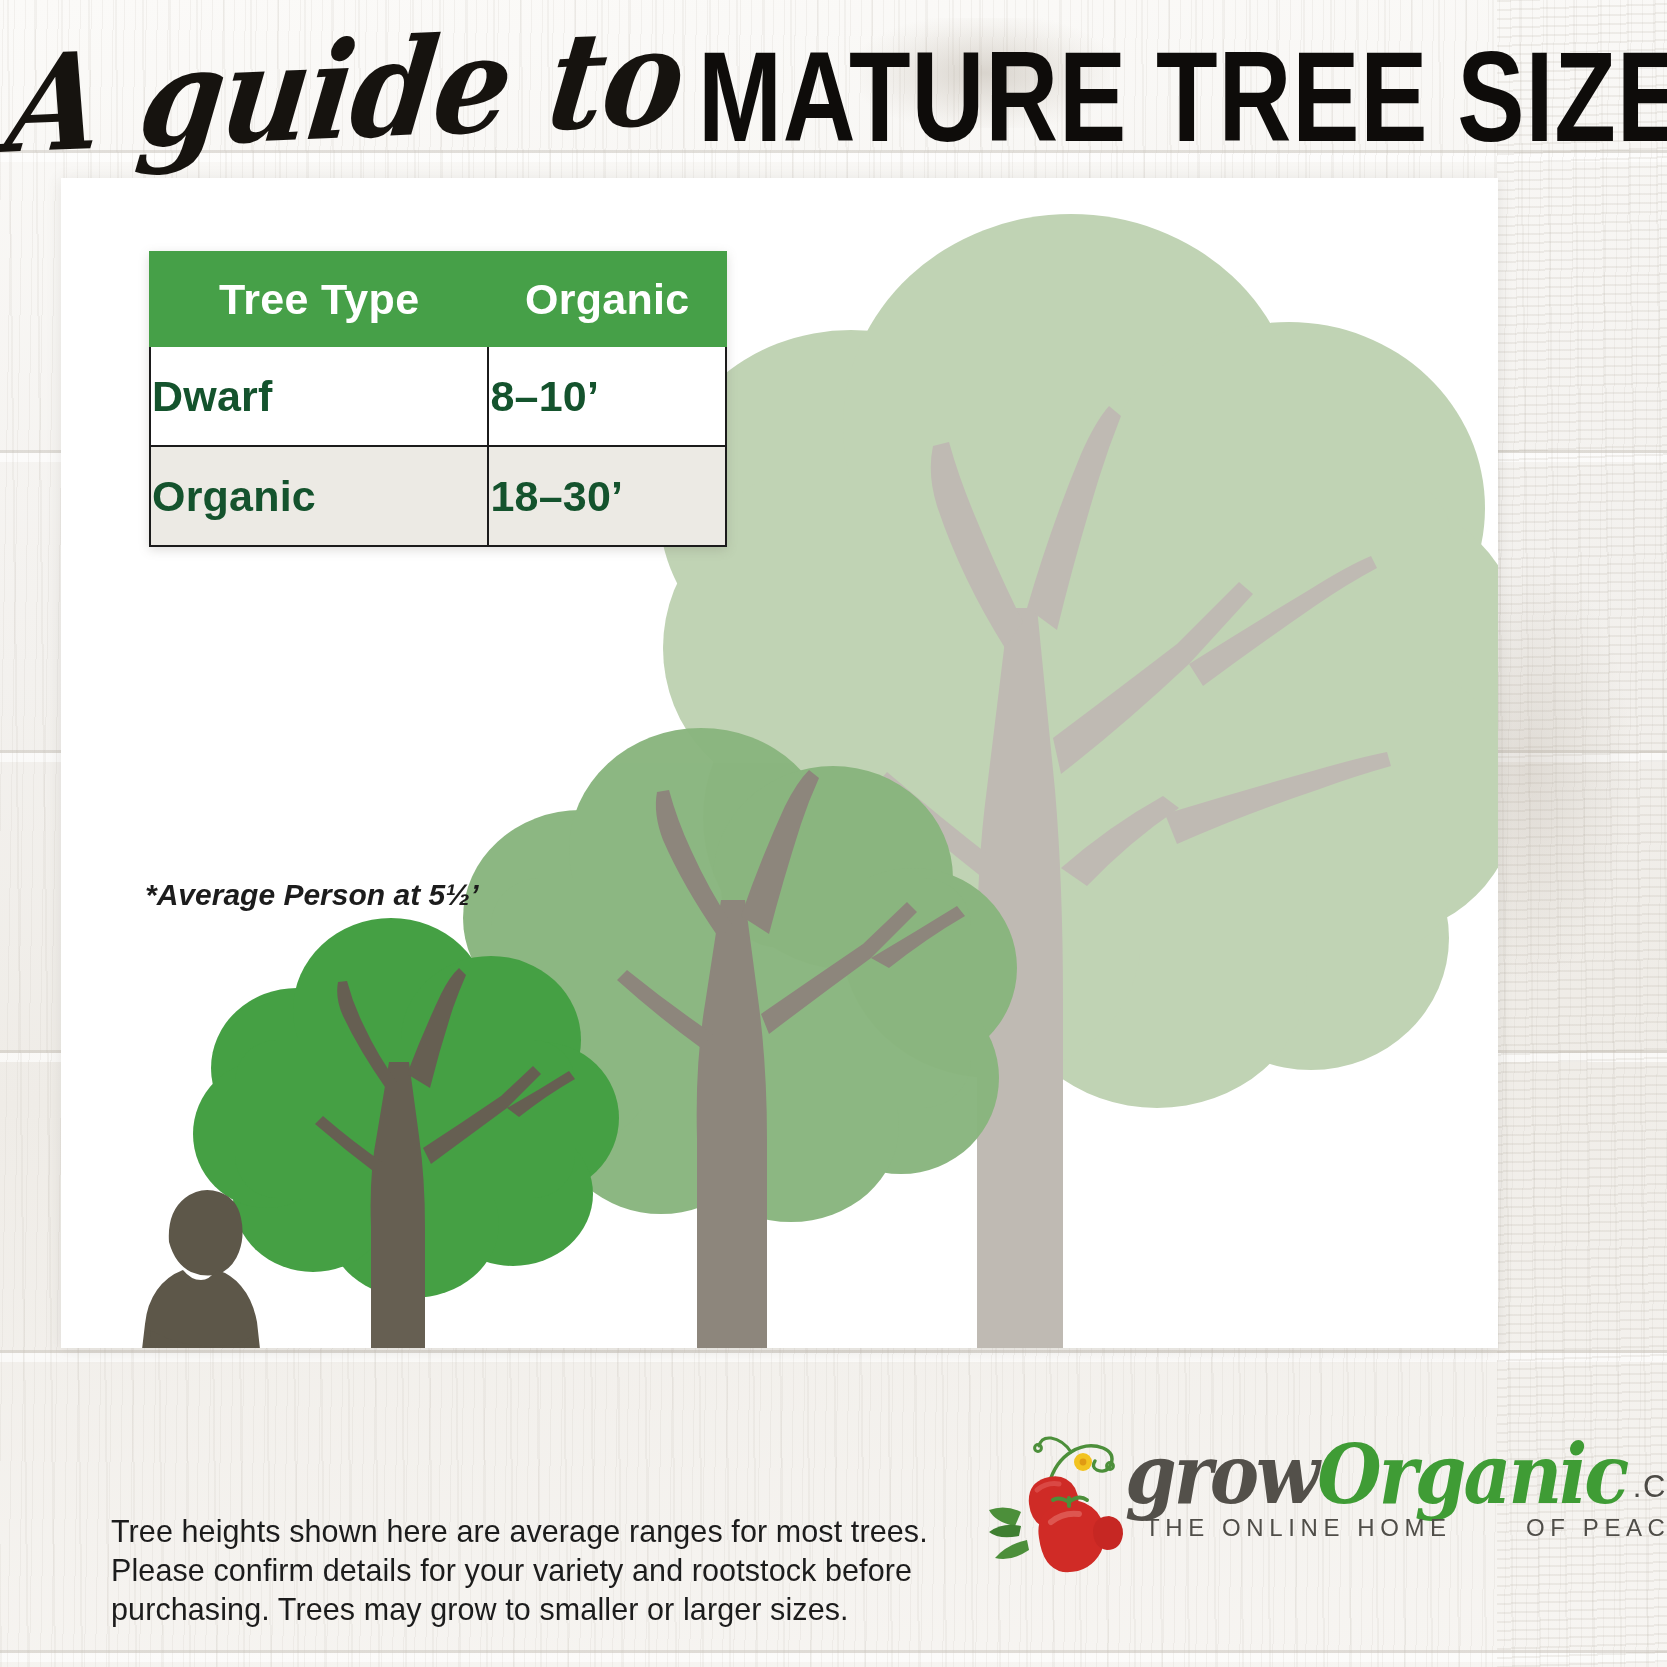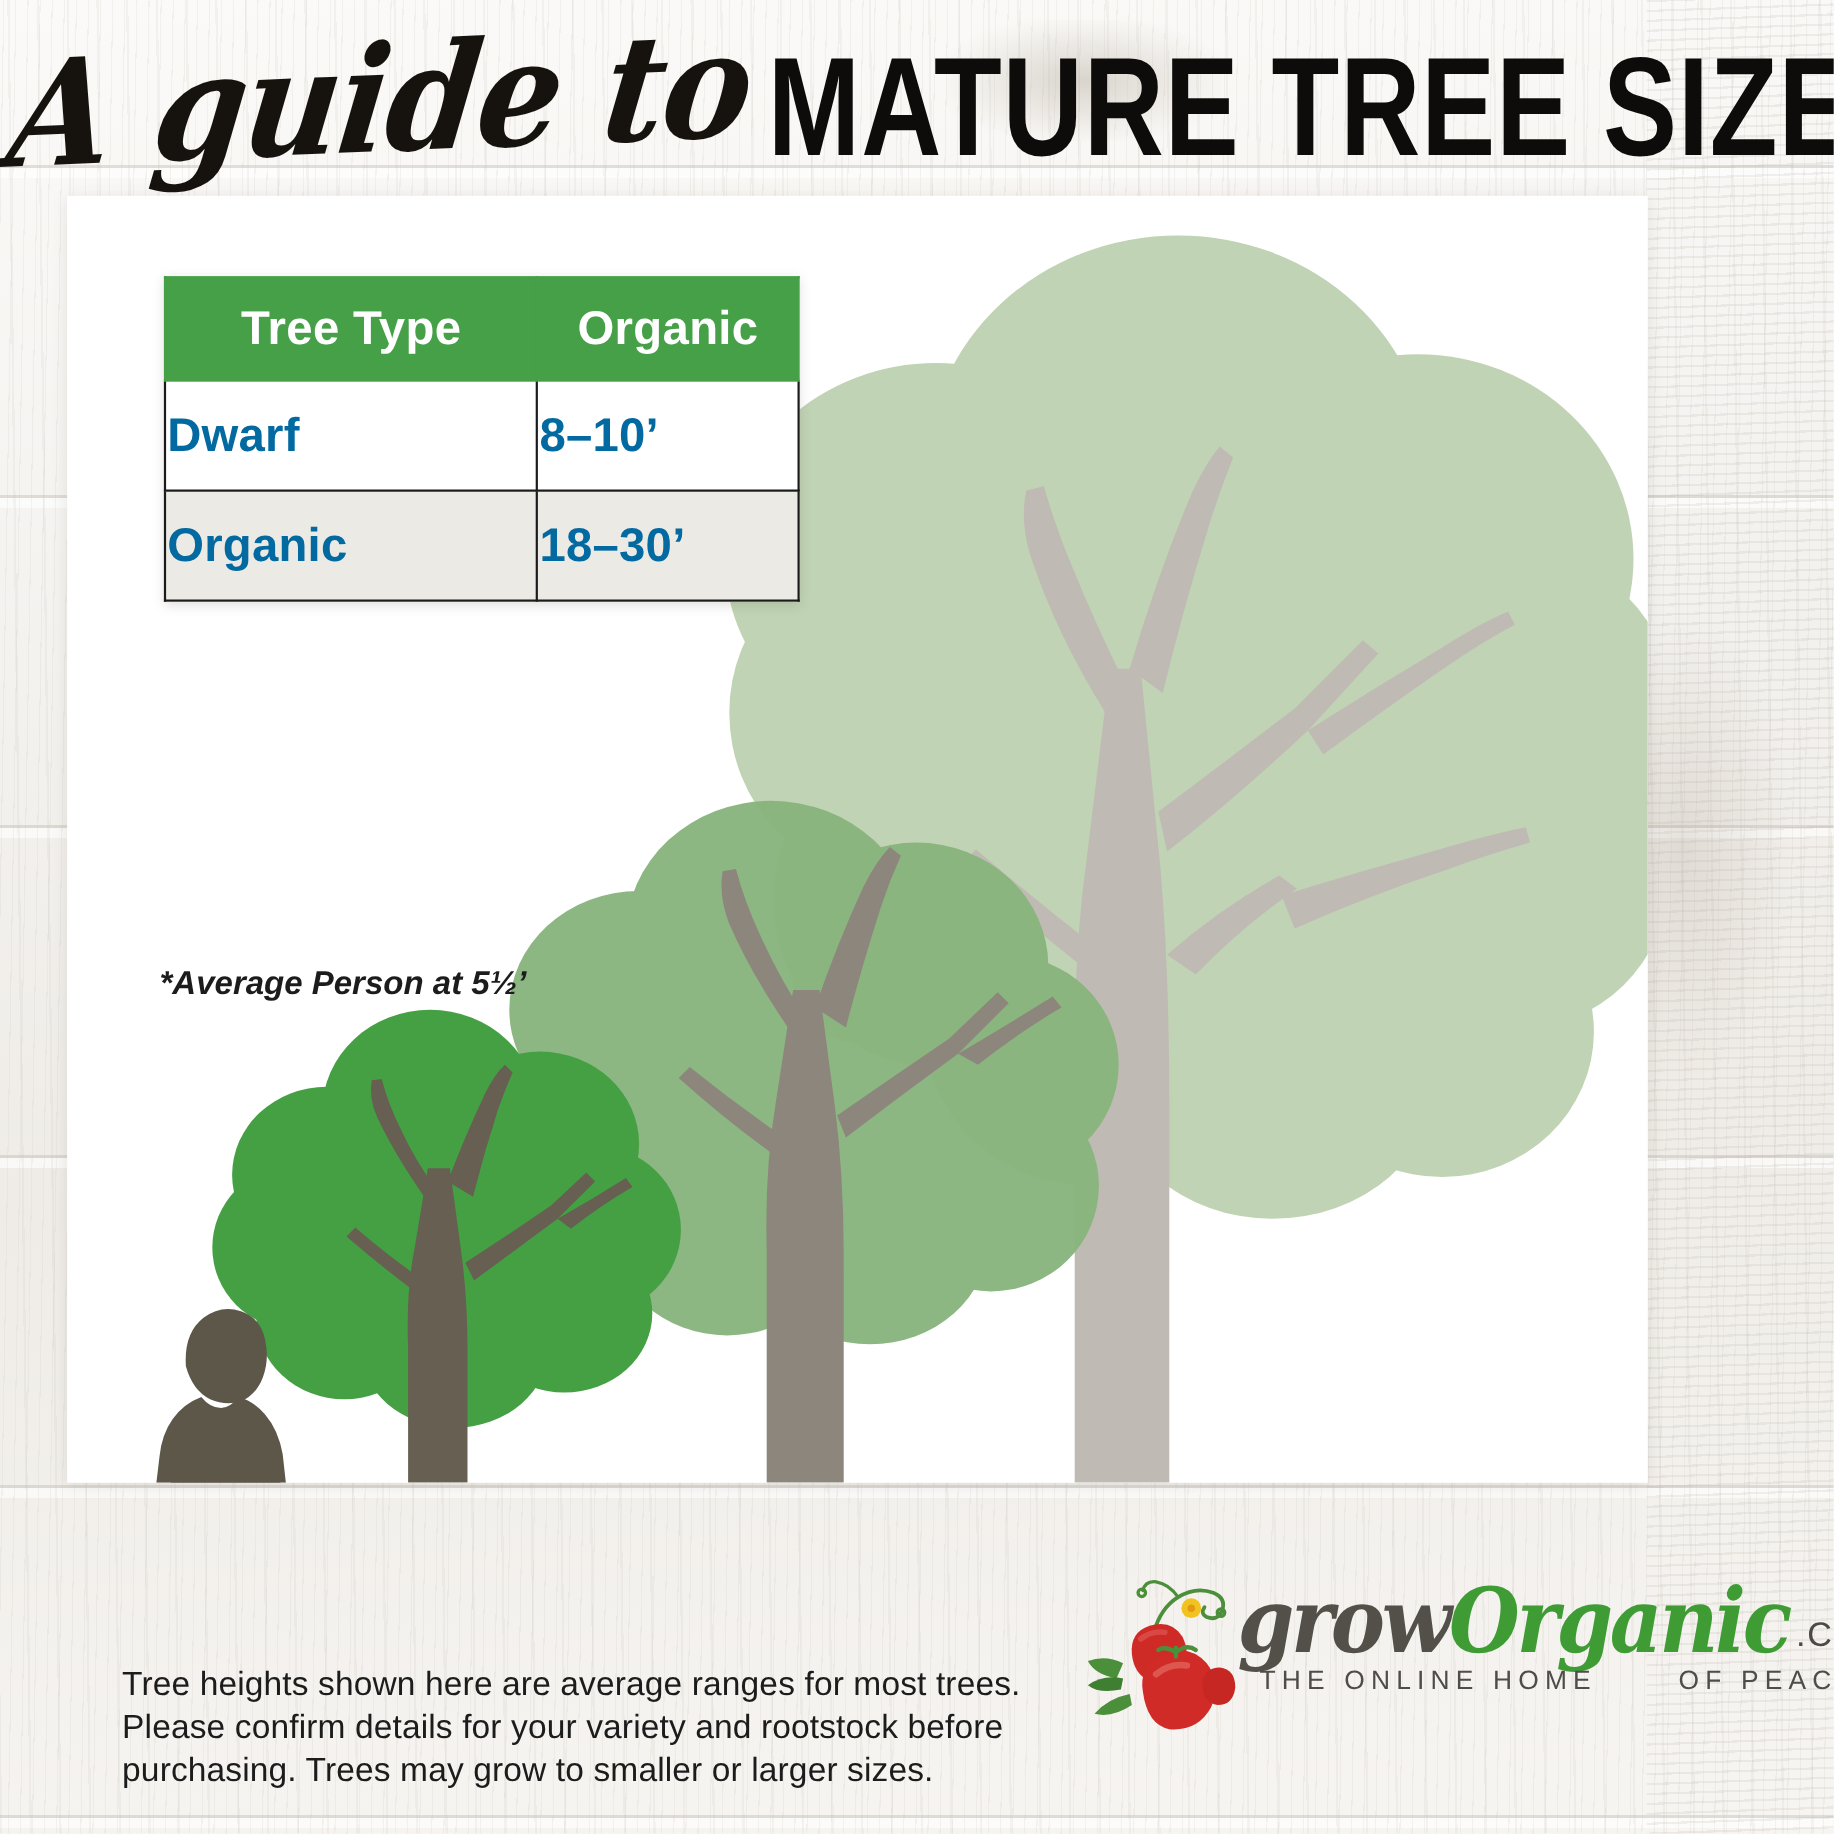--- a/index.html
+++ b/index.html
@@ -74,21 +74,21 @@
     box-shadow:0 3px 10px rgba(110,104,94,.22);
     background:#fff;}
   #size-table th,#size-table td{
     font-family:"Liberation Sans Narrow","Liberation Sans",sans-serif;
     border:2px solid #1b1b1b;}
   #size-table thead th{
     background:#46a048;color:#fff;border-color:#46a048;
     font-size:43px;font-weight:700;height:92px;
     padding:0 10px;letter-spacing:.3px;}
   #size-table tbody td{
-    font-size:43px;font-weight:700;color:#0369a1;height:96px;
+    font-size:43px;font-weight:700;color:#14532d;height:96px;
     letter-spacing:.2px;}
   #size-table tbody tr:nth-child(even) td{background:#eceae4;}
   #size-table tbody tr:nth-child(odd) td{background:#fff;}
   #size-table col.c-type{width:340px;}
   #size-table col.c-height{width:238px;}
 
   #table-note{position:absolute;left:84px;top:700px;
     font-family:"Liberation Sans",sans-serif;
     font-size:30px;font-style:italic;font-weight:700;color:#1c1c1c;}
 

